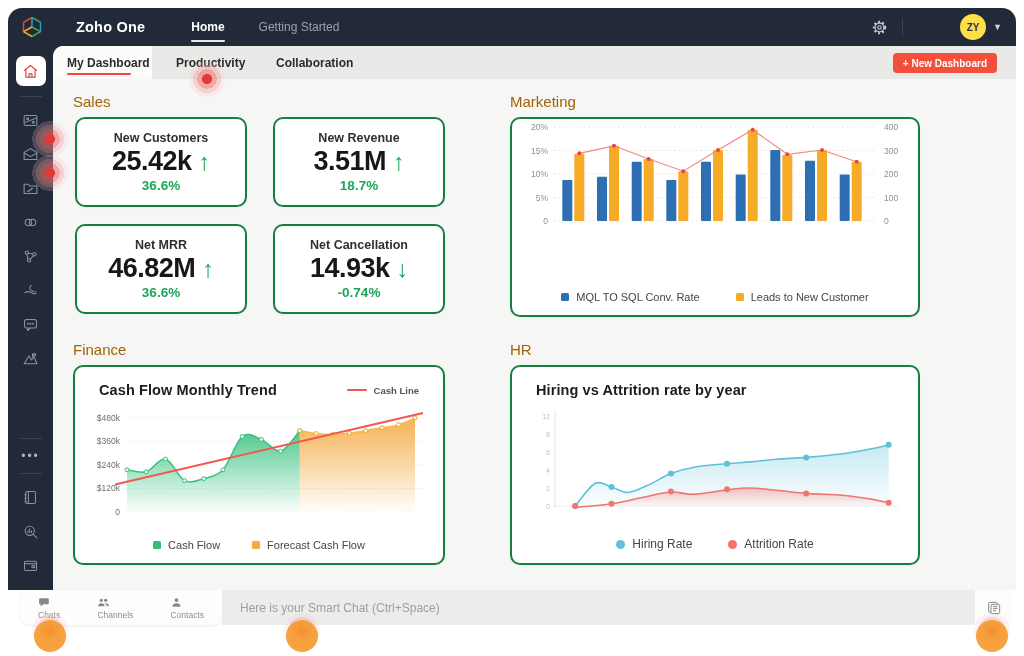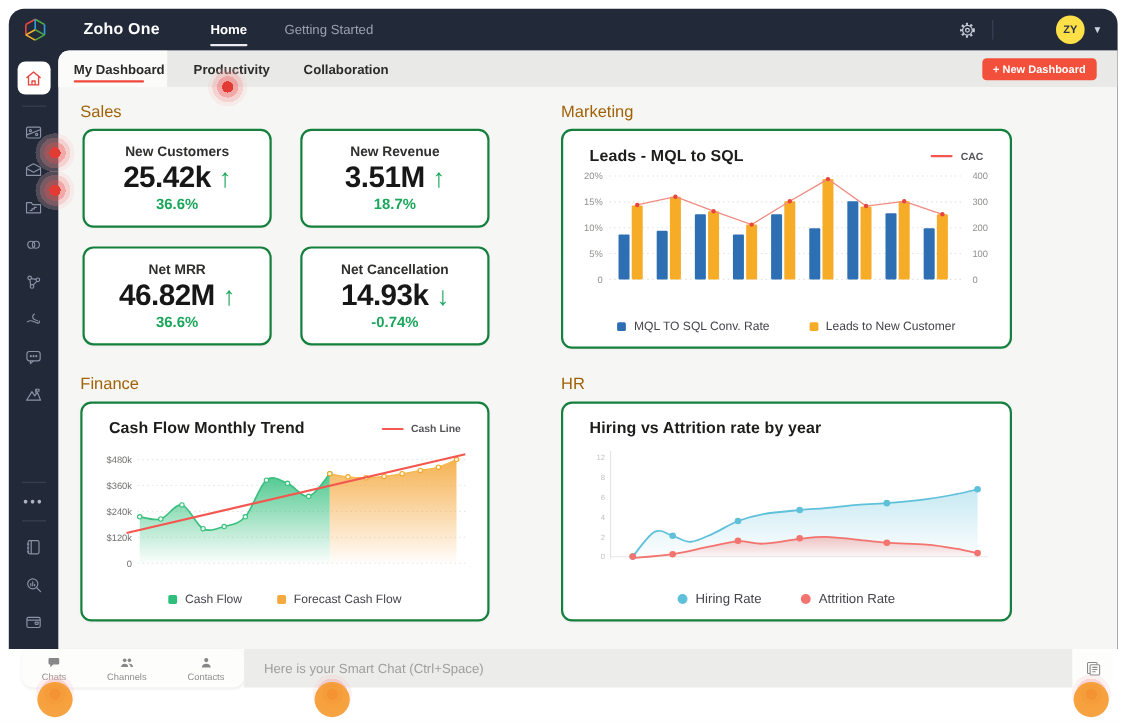--- a/index.html
+++ b/index.html
@@ -76,21 +76,21 @@
   .legend-row{display:flex;justify-content:center;align-items:center;gap:36px;padding:4px 0 12px;}
   .legend-item{display:flex;align-items:center;gap:7px;font-size:11px;color:#44444a;}
   .sq{width:8px;height:8px;border-radius:1.5px;}
   .dotm{width:9px;height:9px;border-radius:50%;}
 
   
   .dock{position:absolute;left:0;top:590px;width:1024px;height:35px;}
   .dock-left{position:absolute;left:20px;top:0;width:202px;height:35px;background:#fdfdfc;
     border-radius:8px 8px 10px 10px;box-shadow:0 1px 3px rgba(0,0,0,.08);display:flex;
     justify-content:space-between;padding:0 18px;}
-  .dock-item{display:flex;flex-direction:column;align-items:center;justify-content:center;cursor:pointer;
+  .dock-item{display:flex;flex-direction:column;justify-content:center;cursor:pointer;
     color:#87878a;}
   .dock-item svg{width:13px;height:13px;}
   .dock-item .lbl{font-size:8.5px;color:#8e8e8c;margin-top:1px;}
   .dock-input-wrap{position:absolute;left:222px;top:0;width:753px;height:35px;background:#ececea;
     display:flex;align-items:center;padding:0 16px;}
   .dock-input-wrap input{border:none;outline:none;background:transparent;width:100%;font-size:12px;
     color:#555;font-family:inherit;}
   .dock-input-wrap input::placeholder{color:#9e9e9c;}
   .dock-right{position:absolute;left:975px;top:0;width:37px;height:35px;background:#fdfdfc;
     border-radius:0 0 8px 8px;display:flex;align-items:center;justify-content:center;color:#8a8a88;
@@ -261,27 +261,20 @@
         <div class="v"><span>46.82M</span><span class="arrow">↑</span></div>
         <div class="c">36.6%</div>
       </div>
       <div class="card kpi" style="left:220px;top:145px">
         <div class="t">Net Cancellation</div>
         <div class="v"><span>14.93k</span><span class="arrow">↓</span></div>
         <div class="c">-0.74%</div>
       </div>
 
       <div class="card chart-card" style="left:457px;top:38px;width:410px;height:200px">
-        <div class="card-head">
-          <div class="card-title">Leads - MQL to SQL</div>
-          <div class="mini-legend">
-            <span class="legend-line" style="background:#f4574f"></span>
-            <span>CAC</span>
-          </div>
-        </div>
         <div class="chart-wrap"><svg id="mchart" width="382" height="112" viewBox="0 0 382 112">
               <line x1="32" y1="6" x2="354" y2="6" stroke="#e4e4e0" stroke-dasharray="1.5,2.8"></line>
               <text x="26" y="9" text-anchor="end" font-size="8.5" fill="#8f8f8d">20%</text>
               <text x="362" y="9" font-size="8.5" fill="#8f8f8d">400</text>
               <line x1="32" y1="29.5" x2="354" y2="29.5" stroke="#e4e4e0" stroke-dasharray="1.5,2.8"></line>
               <text x="26" y="32.5" text-anchor="end" font-size="8.5" fill="#8f8f8d">15%</text>
               <text x="362" y="32.5" font-size="8.5" fill="#8f8f8d">300</text>
               <line x1="32" y1="53" x2="354" y2="53" stroke="#e4e4e0" stroke-dasharray="1.5,2.8"></line>
               <text x="26" y="56" text-anchor="end" font-size="8.5" fill="#8f8f8d">10%</text>
               <text x="362" y="56" font-size="8.5" fill="#8f8f8d">200</text>

